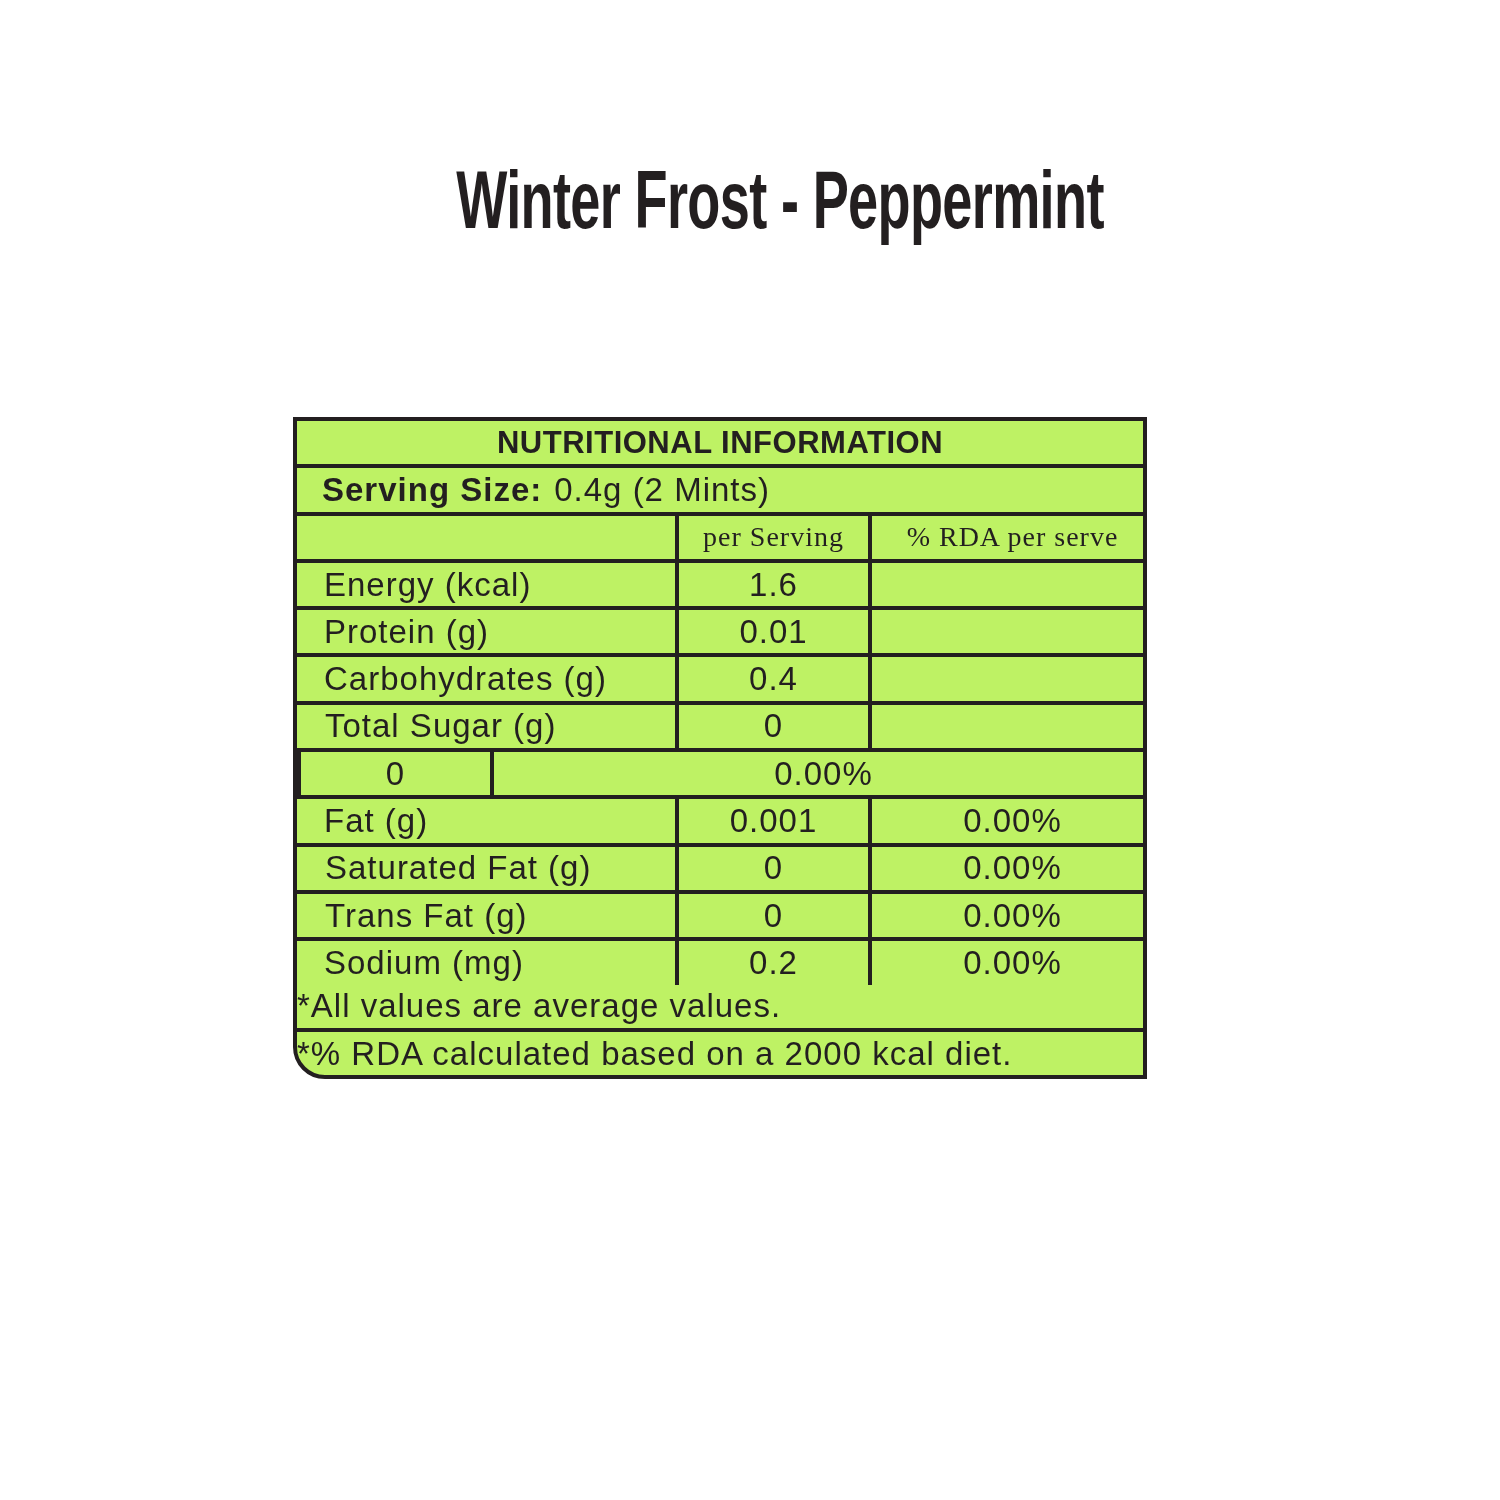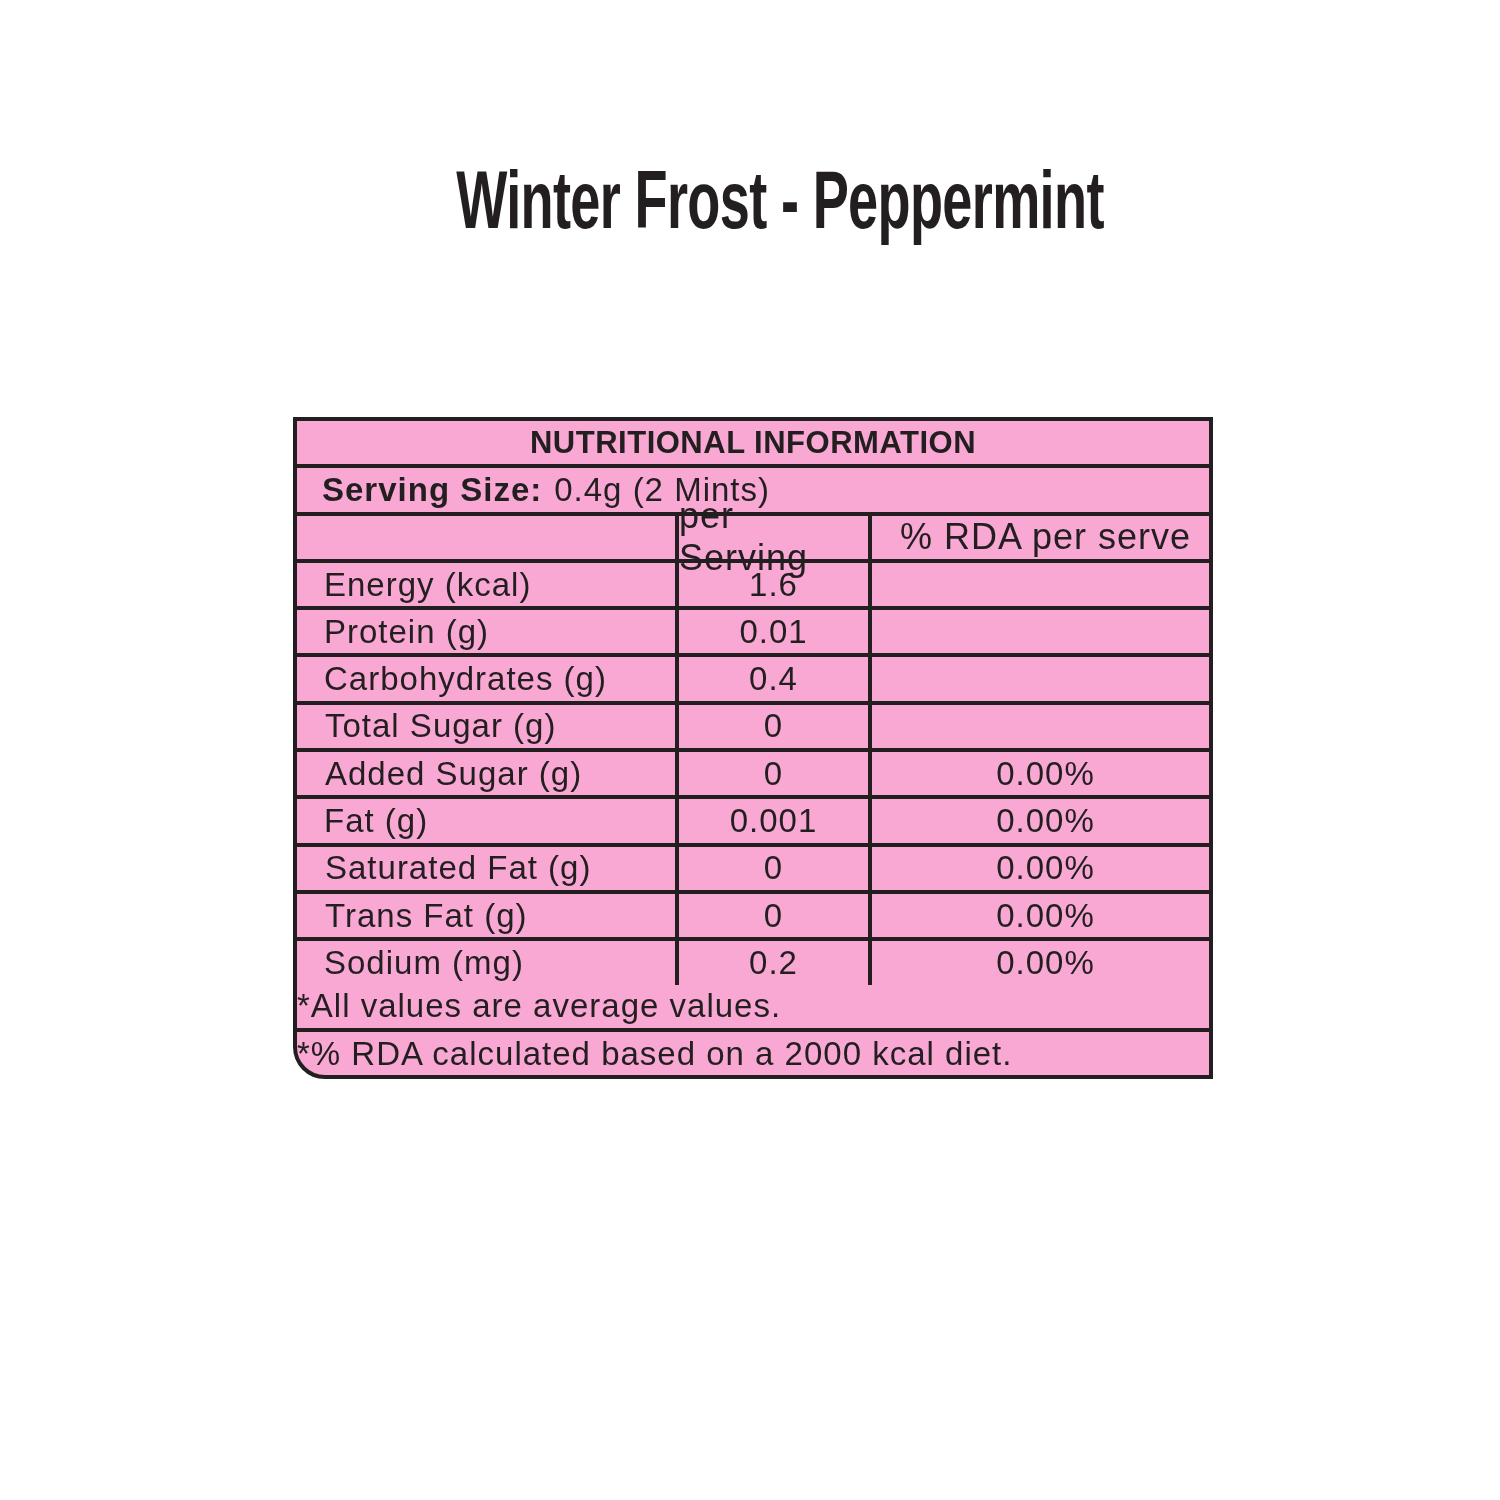--- a/index.html
+++ b/index.html
@@ -26,26 +26,26 @@
     letter-spacing: -1px;
     transform: translateX(-50%) scaleX(0.66);
     color: #231f20;
   }
 
   
   .nutrition-table {
     position: absolute;
     left: 293px;
     top: 417px;
-    width: 920px;
+    width: 854px;
     box-sizing: border-box;
     border: 4px solid #231f20;
     border-bottom-left-radius: 32px;
     overflow: hidden;
-    background: #f9a8d4;
+    background: #bef264;
     font-size: 33px;
     letter-spacing: 1px;
   }
 
   .row {
     display: flex;
     align-items: stretch;
     height: 43.3px;
     border-bottom: 4px solid #231f20;
   }
@@ -77,21 +77,21 @@
   .c1 { width: 378px; padding-left: 27px; }
   .c1.indent { padding-left: 28px; }
   .c2 {
     width: 197px;
     border-left: 4px solid #231f20;
     border-right: 4px solid #231f20;
     justify-content: center;
   }
   .c3 { flex: 1; justify-content: center; padding-left: 10px; }
 
-  .colhead-row .c2, .colhead-row .c3 { font-size: 36px; }
+  .colhead-row .c2, .colhead-row .c3 { font-size: 28px; font-family: Liberation Serif, serif; }
 
   .foot-row .full { }
 </style>
 </head>
 <body>
 
 <div class="canvas">
 
   <h1 class="title">Winter Frost - Peppermint</h1>
 
@@ -132,21 +132,20 @@
     <div class="cell c3"></div>
   </div>
 
   <div class="row nutrient-row">
     <div class="cell c1 indent">Total Sugar (g)</div>
     <div class="cell c2">0</div>
     <div class="cell c3"></div>
   </div>
 
   <div class="row nutrient-row">
-    <div class="cell c1 indent">Added Sugar (g)</div>
     <div class="cell c2">0</div>
     <div class="cell c3">0.00%</div>
   </div>
 
   <div class="row nutrient-row">
     <div class="cell c1">Fat (g)</div>
     <div class="cell c2">0.001</div>
     <div class="cell c3">0.00%</div>
   </div>
 

